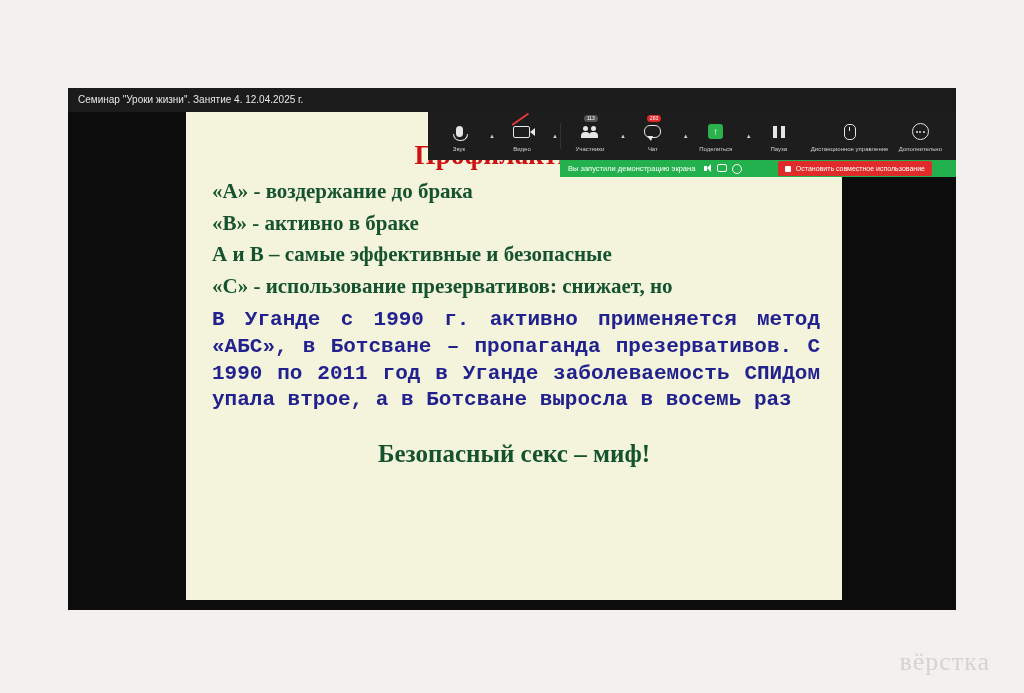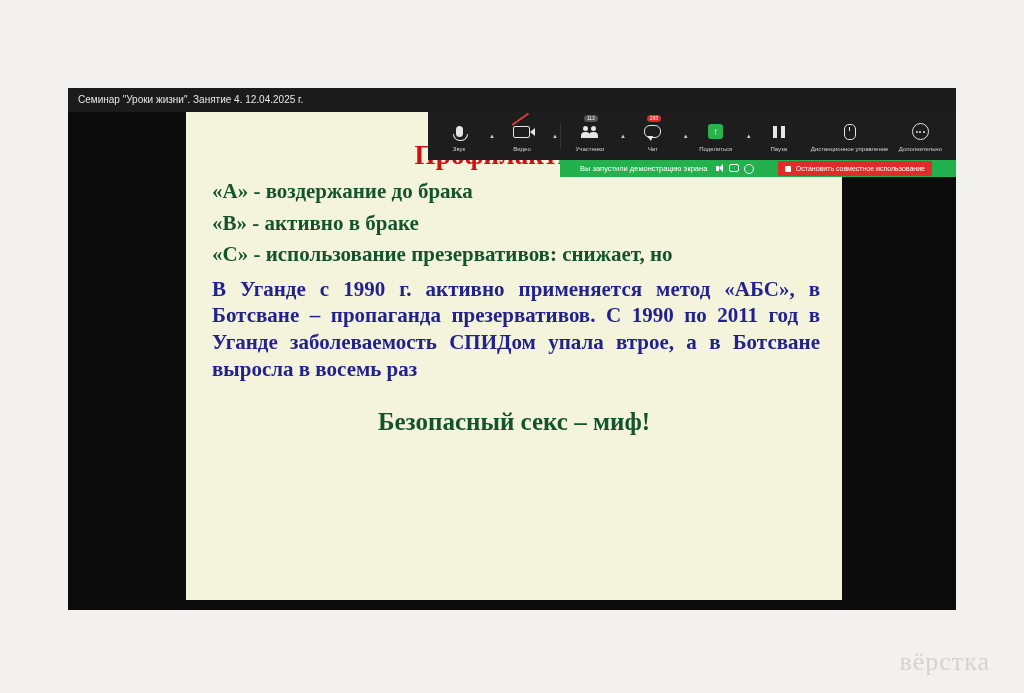--- a/index.html
+++ b/index.html
@@ -255,21 +255,21 @@
   
   #share-bar {
     position: absolute;
     top: 72px;
     left: 492px;
     width: 396px;
     height: 17px;
     background: #23b14d;
     display: flex;
     align-items: center;
-    padding-left: 20px;
+    padding-left: 8px;
     box-sizing: border-box;
   }
   #share-bar .share-text {
     color: #ffffff;
     font-size: 7.5px;
     white-space: nowrap;
   }
   #share-bar .share-icons {
     display: flex;
     align-items: center;
@@ -363,21 +363,21 @@
     font-size: 21px;
     margin: 0 0 6px 8px;
     line-height: 1.22;
   }
   .bullet.indent {
     margin-left: 58px;
     margin-top: -4px;
   }
   .para {
     color: #22228f;
-    font-family: Liberation Serif, serif;
+    font-family: Liberation Mono, monospace;
     font-weight: bold;
     font-size: 21px;
     line-height: 1.27;
     text-align: justify;
     margin: 8px 4px 0 8px;
   }
   .slide-footer {
     text-align: center;
     color: #14532d;
     font-family: "Liberation Serif", serif;
@@ -407,20 +407,21 @@
 
     <div id="zoom-titlebar">
       <span>Семинар "Уроки жизни". Занятие 4. 12.04.2025 г.</span>
     </div>
 
     <div id="slide">
       <div id="slide-inner">
         <div class="slide-title">Профилактичес</div>
         <div class="bullet">«А» - воздержание до брака</div>
         <div class="bullet">«В» - активно в браке</div>
+        <div class="bullet">А и В – самые эффективные и безопасные</div>
         <div class="bullet">«С» - использование презервативов: снижает, но</div>
         <div class="para">В Уганде с 1990 г. активно применяется метод «АБС», в Ботсване – пропаганда презервативов. С 1990 по 2011 год в Уганде заболеваемость СПИДом упала втрое, а в Ботсване выросла в восемь раз</div>
         <div class="slide-footer">Безопасный секс – миф!</div>
       </div>
     </div>
 
     <div id="zoom-toolbar">
 
       <div class="tb-item">
         <div class="tb-icons">

